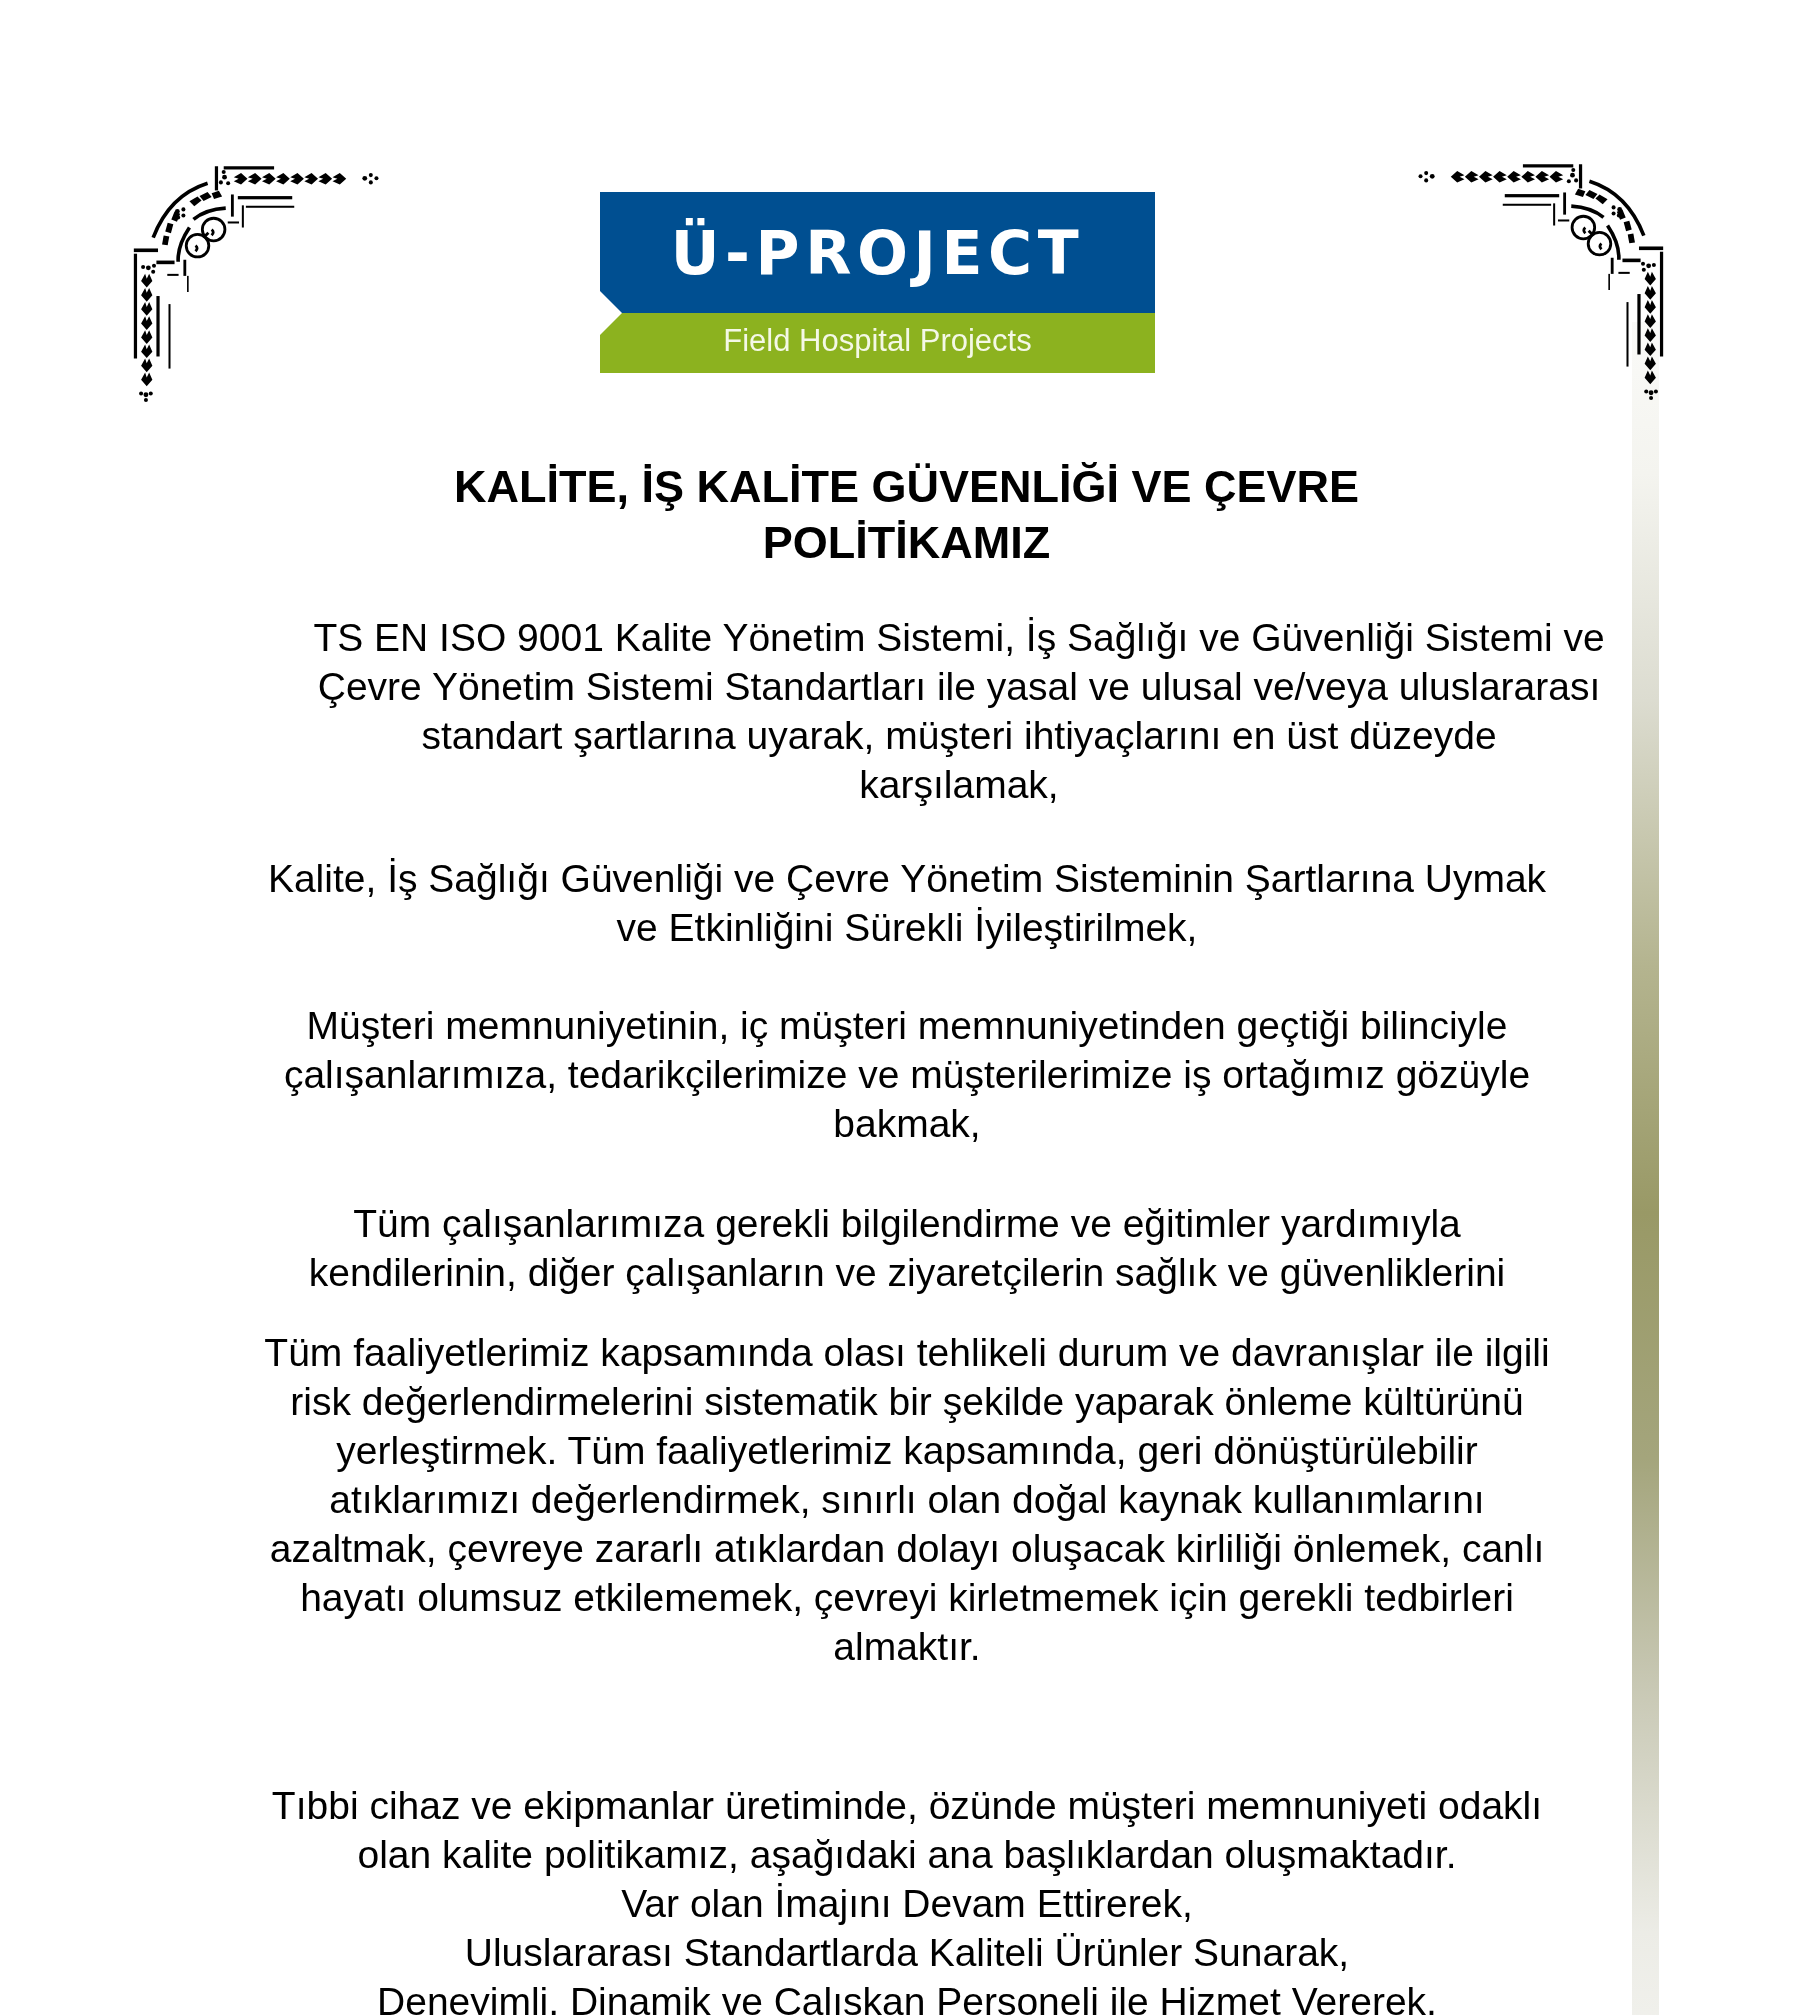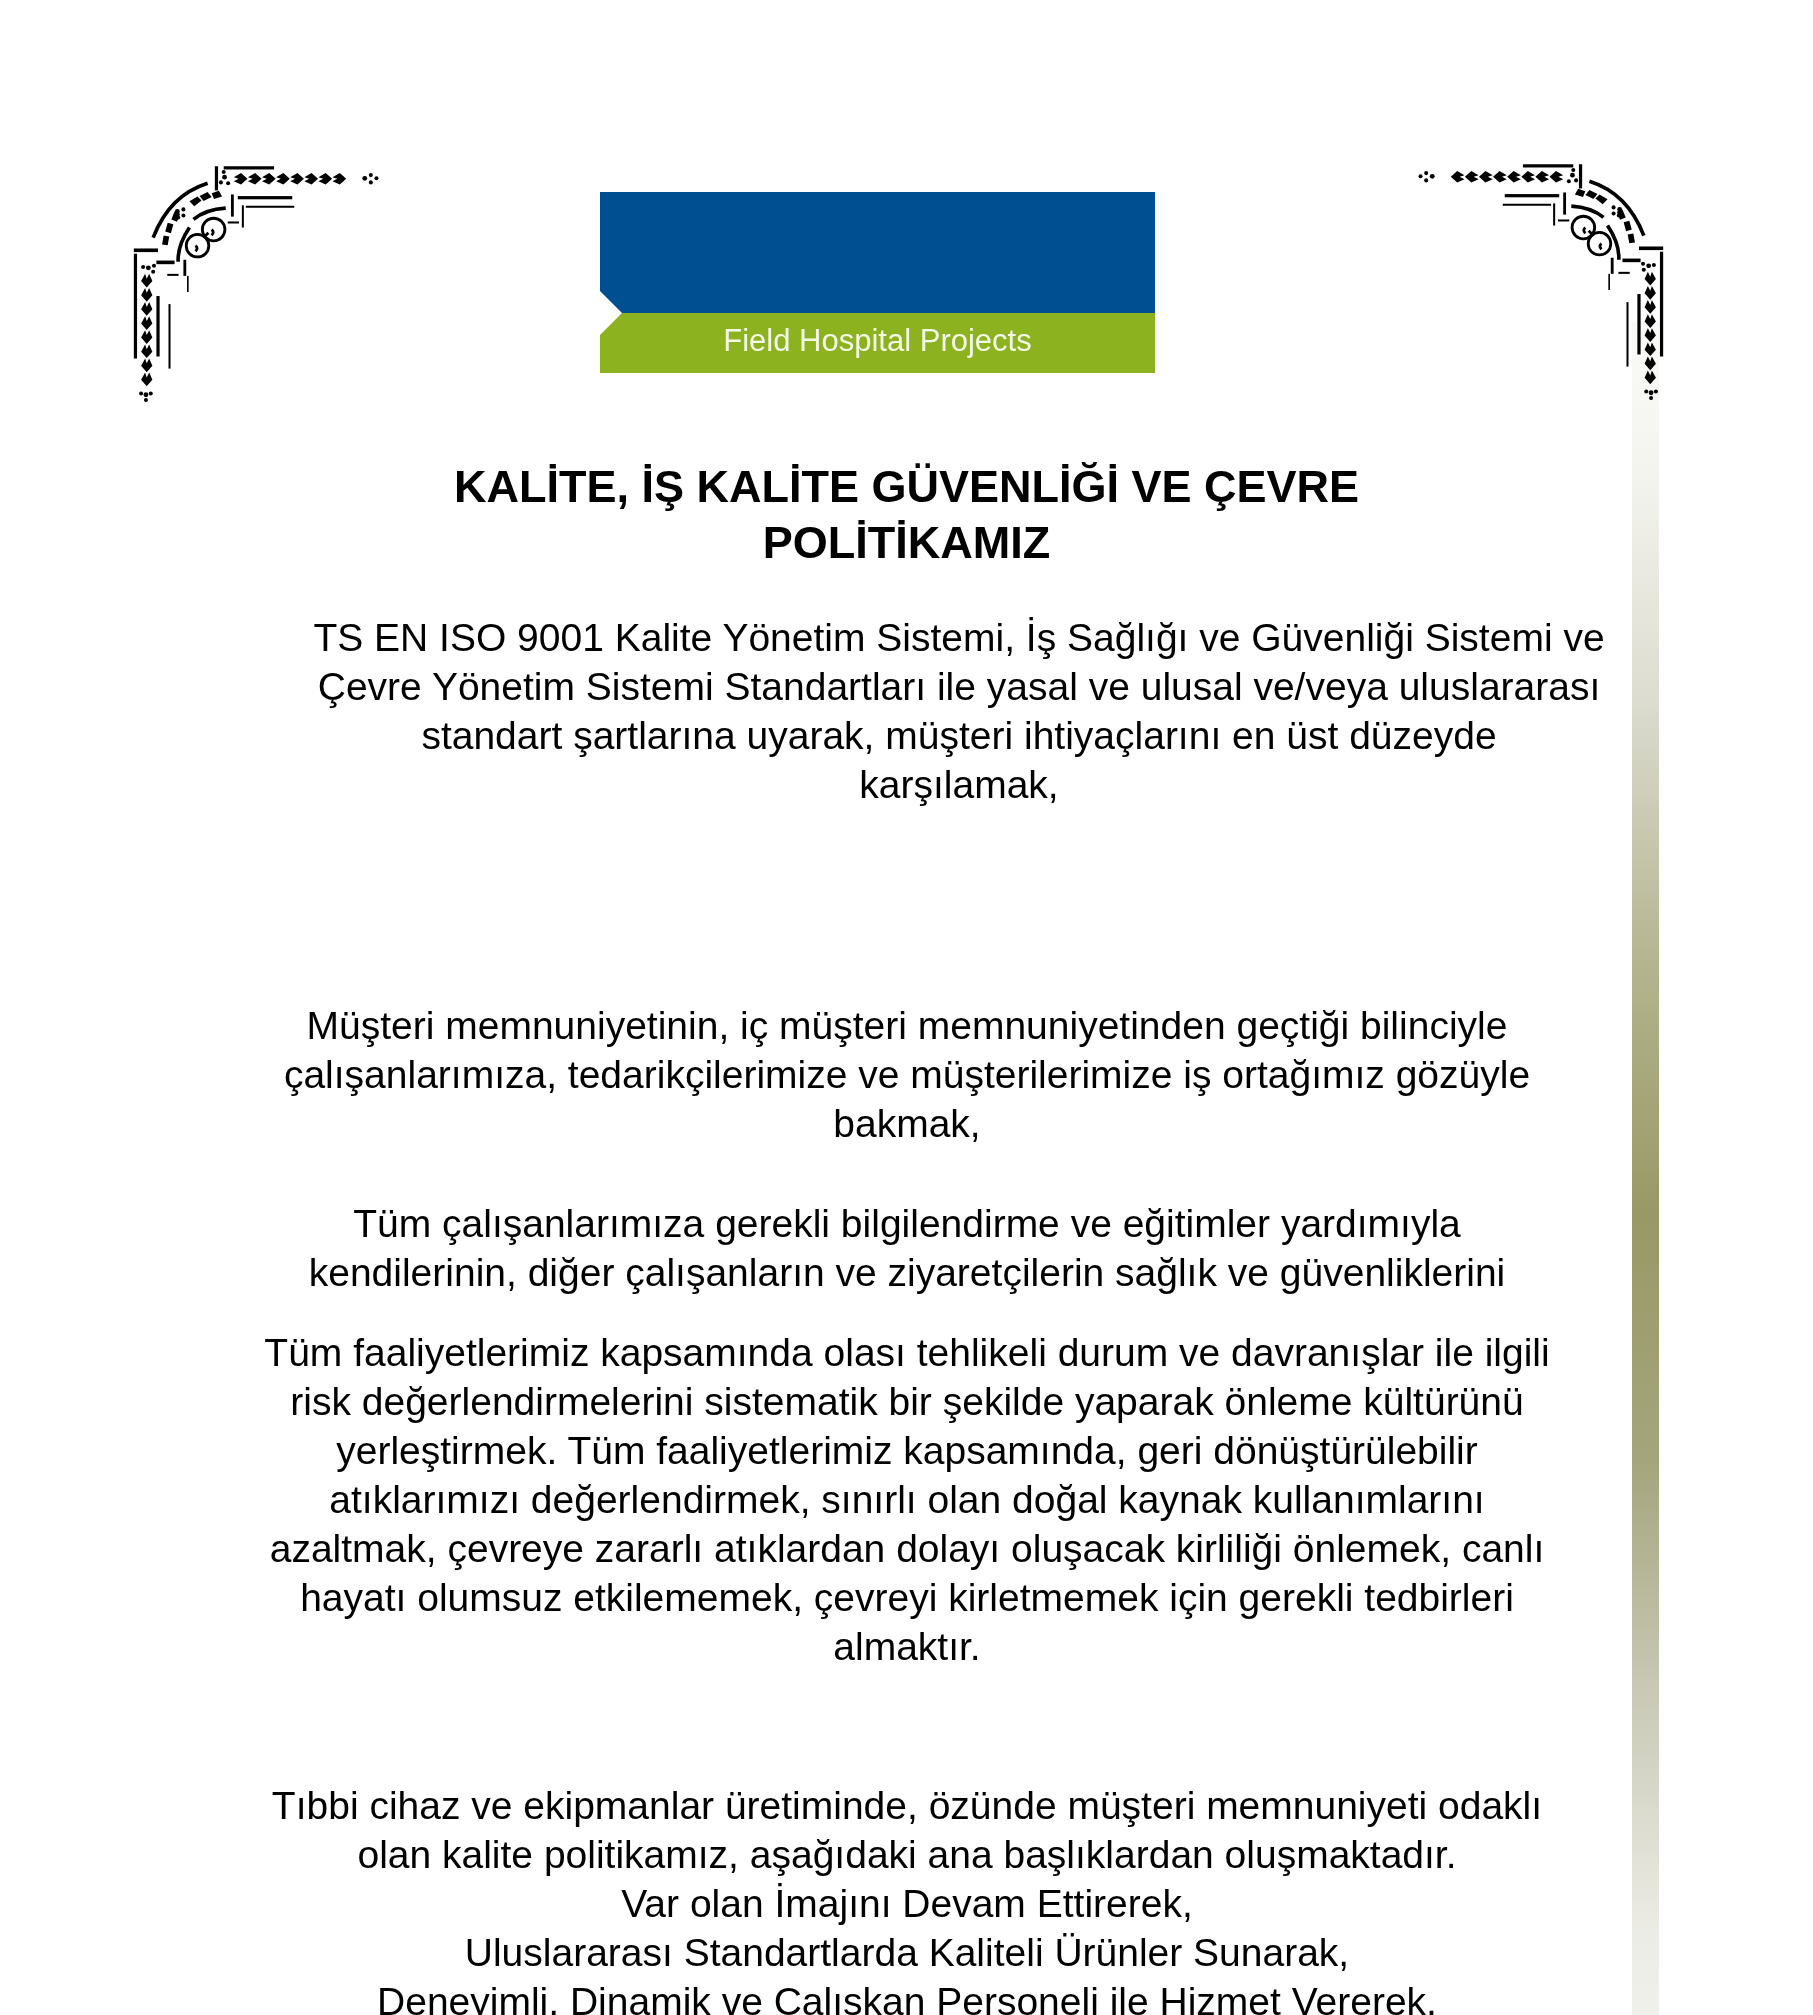--- a/index.html
+++ b/index.html
@@ -230,35 +230,40 @@
           <path d="M175 195 l12 -12"></path>
         </g>
       </g>
     </svg>
   </div>
 
   <div class="logo">
     <div class="logo-top"></div>
     <div class="logo-bottom"></div>
     <div class="logo-notch"></div>
+    <div class="logo-wordmark">Ü-PROJECT</div>
     <div class="logo-tagline">Field Hospital Projects</div>
   </div>
 
   <h1 class="title" style="margin:0;">
     <span class="line">KALİTE, İŞ KALİTE GÜVENLİĞİ VE ÇEVRE</span>
     <span class="line">POLİTİKAMIZ</span>
   </h1>
 
   <div class="block p1">
     <span class="line">TS EN ISO 9001 Kalite Yönetim Sistemi, İş Sağlığı ve Güvenliği Sistemi ve</span>
     <span class="line">Çevre Yönetim Sistemi Standartları ile yasal ve ulusal ve/veya uluslararası</span>
     <span class="line">standart şartlarına uyarak, müşteri ihtiyaçlarını en üst düzeyde</span>
     <span class="line">karşılamak,</span>
   </div>
 
+  <div class="block p2">
+    <span class="line">Kalite, İş Sağlığı Güvenliği ve Çevre Yönetim Sisteminin Şartlarına Uymak</span>
+    <span class="line">ve Etkinliğini Sürekli İyileştirilmek,</span>
+  </div>
 
   <div class="block p3">
     <span class="line">Müşteri memnuniyetinin, iç müşteri memnuniyetinden geçtiği bilinciyle</span>
     <span class="line">çalışanlarımıza, tedarikçilerimize ve müşterilerimize iş ortağımız gözüyle</span>
     <span class="line">bakmak,</span>
   </div>
 
   <div class="block p4">
     <span class="line">Tüm çalışanlarımıza gerekli bilgilendirme ve eğitimler yardımıyla</span>
     <span class="line">kendilerinin, diğer çalışanların ve ziyaretçilerin sağlık ve güvenliklerini</span>

